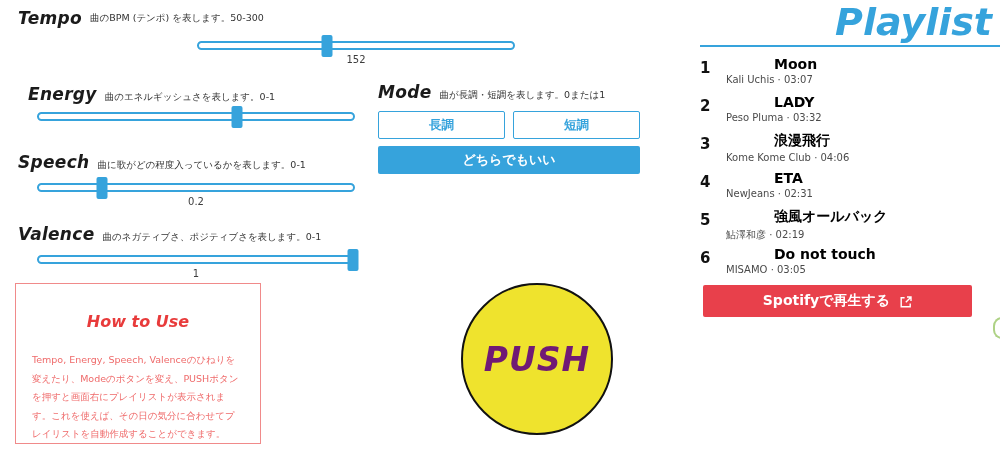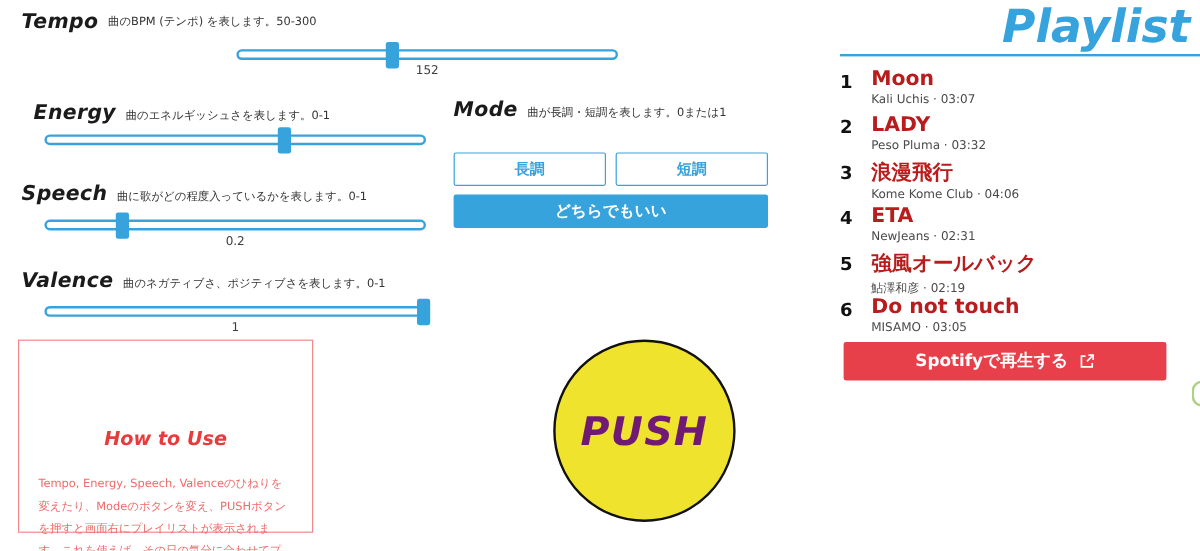--- a/index.html
+++ b/index.html
@@ -19,45 +19,45 @@
          border:2px solid var(--blue); border-radius:6px;}
   .thumb{position:absolute; top:-8px; width:11px; height:22px; background:var(--blue);
          border-radius:2px; transform:translateX(-50%); cursor:pointer;}
   .slider-value{position:absolute; width:318px; text-align:center; font-size:10px; color:#3d3d3d;}
 
   
   .mode-row{position:absolute; left:378px; top:111px; width:262px; display:flex; gap:8px;}
   .mode-btn{flex:1; height:28px; background:#fff; border:1px solid var(--blue); border-radius:2px;
             color:var(--blue); font-size:12.5px; font-weight:bold; cursor:pointer;
             display:flex; align-items:center; justify-content:center;
-            font-family:"DejaVu Sans","Liberation Sans",sans-serif;margin-top:16px;}
+            font-family:"DejaVu Sans","Liberation Sans",sans-serif;}
   .mode-btn.filled{position:absolute; left:378px; top:146px; width:262px; background:var(--blue);
                    color:#fff; border:none; font-size:13px;}
 
   
   .howto{position:absolute; left:15px; top:283px; width:246px; height:161px;
          border:1px solid var(--pink); background:#fff; padding:28px 16px 0 16px;}
-  .howto-title{text-align:center; color:#e83b3b; font-size:16px; font-weight:bold; font-style:italic;margin-top:44px;}
+  .howto-title{text-align:center; color:#e83b3b; font-size:16px; font-weight:bold; font-style:italic;}
   .howto-body{margin-top:20px; font-size:9.5px; color:var(--lightred); line-height:1.95; text-align:left;}
 
   
   .push{position:absolute; left:461px; top:283px; width:152px; height:152px; border-radius:50%;
         background:var(--yellow); border:2px solid #111; cursor:pointer;
         display:flex; align-items:center; justify-content:center;
         font-size:33px; font-weight:bold; font-style:italic; color:#701a75; letter-spacing:1px;}
 
   
   .pl-title{position:absolute; left:700px; top:0px; width:292px; text-align:right;
             font-size:38px; font-weight:bold; font-style:italic; color:var(--blue);}
   .pl-rule{position:absolute; left:700px; top:45px; width:300px; height:0;
            border-top:2px solid var(--blue);}
   .pl-list{position:absolute; left:700px; top:56px; width:290px;}
   .pl-item{display:flex; height:38px; align-items:flex-start;}
   .pl-num{width:26px; font-size:15px; font-weight:bold; color:#111; padding-top:3px;}
-  .pl-song-title{font-size:17px; font-weight:bold; color:#b91c1c;}
+  .pl-song-title{font-size:14px; font-weight:bold; color:#000000;margin-left:48px;}
   .pl-song-sub{font-size:10px; color:var(--gray); margin-top:2px;}
 
   .spotify-btn{position:absolute; left:703px; top:285px; width:269px; height:32px;
                background:var(--red); border:none; border-radius:2px; color:#fff;
                font-size:14px; font-weight:bold; cursor:pointer;
                display:flex; align-items:center; justify-content:center; gap:10px;
                font-family:"DejaVu Sans","Liberation Sans",sans-serif;text-align:right;}
   .ext-icon{width:12px; height:12px; display:inline-block;}
 
   .green-sliver{position:absolute; left:993px; top:317px; width:10px; height:22px;

